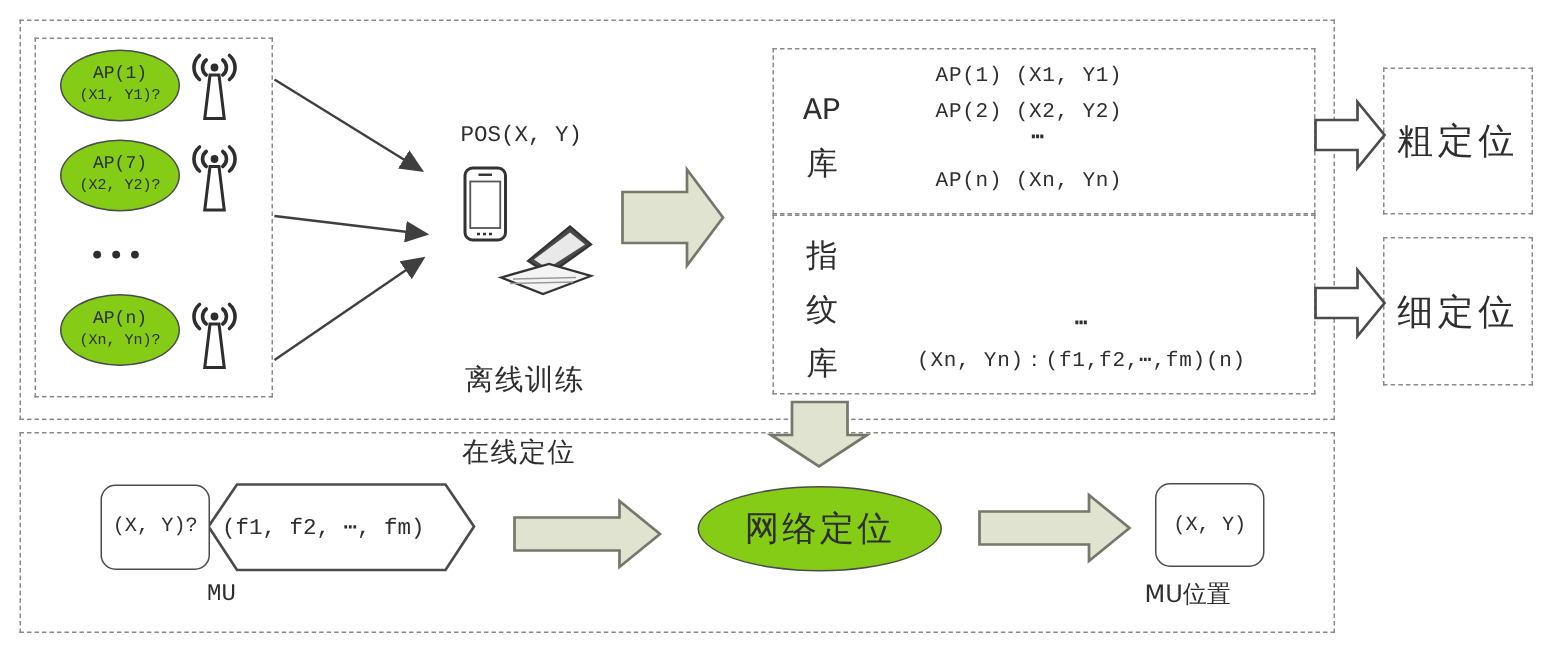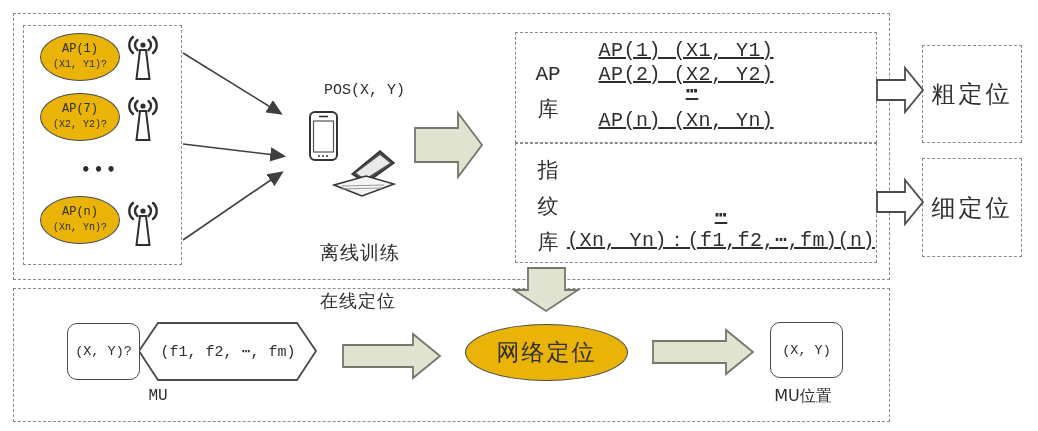--- a/index.html
+++ b/index.html
@@ -8,34 +8,34 @@
     font-family:"DejaVu Sans","Liberation Sans",sans-serif;color:#2e2e2e;
   }
   .abs{position:absolute;}
   .svglayer{position:absolute;left:0;top:0;width:1038px;height:431px;}
   #svg-bottom{z-index:1;}
   .uilayer{z-index:2;}
   #svg-top{z-index:3;pointer-events:none;}
   .dashed{border:1.6px dashed #8a8a8a;box-sizing:border-box;background:transparent;}
   .ellipse{
     border:1.6px solid #4b4b4b;border-radius:50%;box-sizing:border-box;
-    display:flex;flex-direction:column;align-items:center;justify-content:center;background:#eab308;
+    display:flex;flex-direction:column;align-items:center;justify-content:center;background:#84cc16;
   }
   .rrect{
     border:1.8px solid #4b4b4b;border-radius:10px;box-sizing:border-box;background:#fff;
     display:flex;align-items:center;justify-content:center;
   }
   .mono{font-family:"Liberation Mono","DejaVu Sans Mono",monospace;}
   .cjk{font-family:"DejaVu Sans","Liberation Sans",sans-serif;}
-  .ctr{text-align:center;}
+  .ctr{}
   .nowrap{white-space:nowrap;}
   .xc{transform:translateX(-50%);}
   .ap-ellipse-name{font-size:12px;line-height:15px;}
   .ap-ellipse-coord{font-size:10px;line-height:15px;}
-  .store-row{font-size:20px;line-height:18px;letter-spacing:0.5px;text-decoration:underline;}
+  .store-row{font-size:14px;line-height:18px;letter-spacing:0.5px;}
   .store-label{font-size:21px;text-align:center;}
   .big-label{font-size:24px;letter-spacing:3px;display:flex;align-items:center;justify-content:center;width:100%;height:100%;}
   .stage{font-size:19px;letter-spacing:1px;}
 </style>
 </head>
 <body>
 
 <div id="canvas">
 
   <svg id="svg-bottom" class="svglayer" viewBox="0 0 1038 431">

